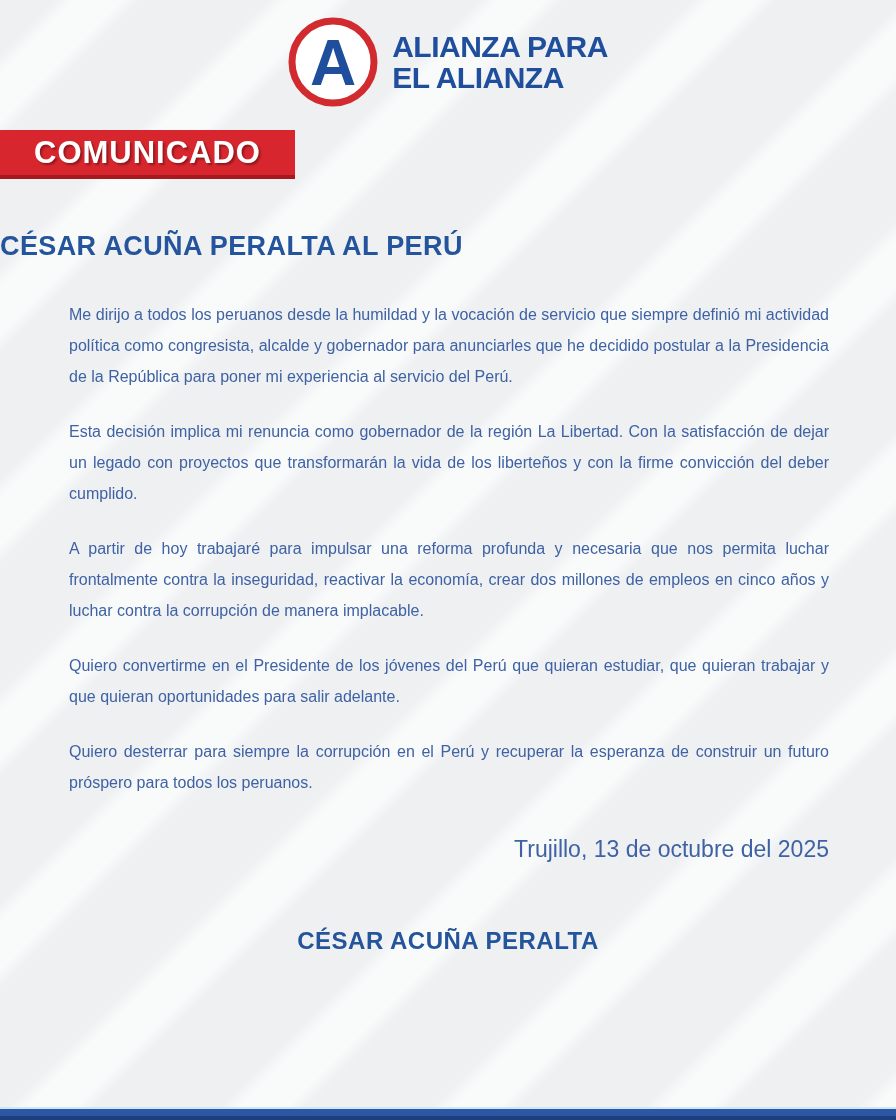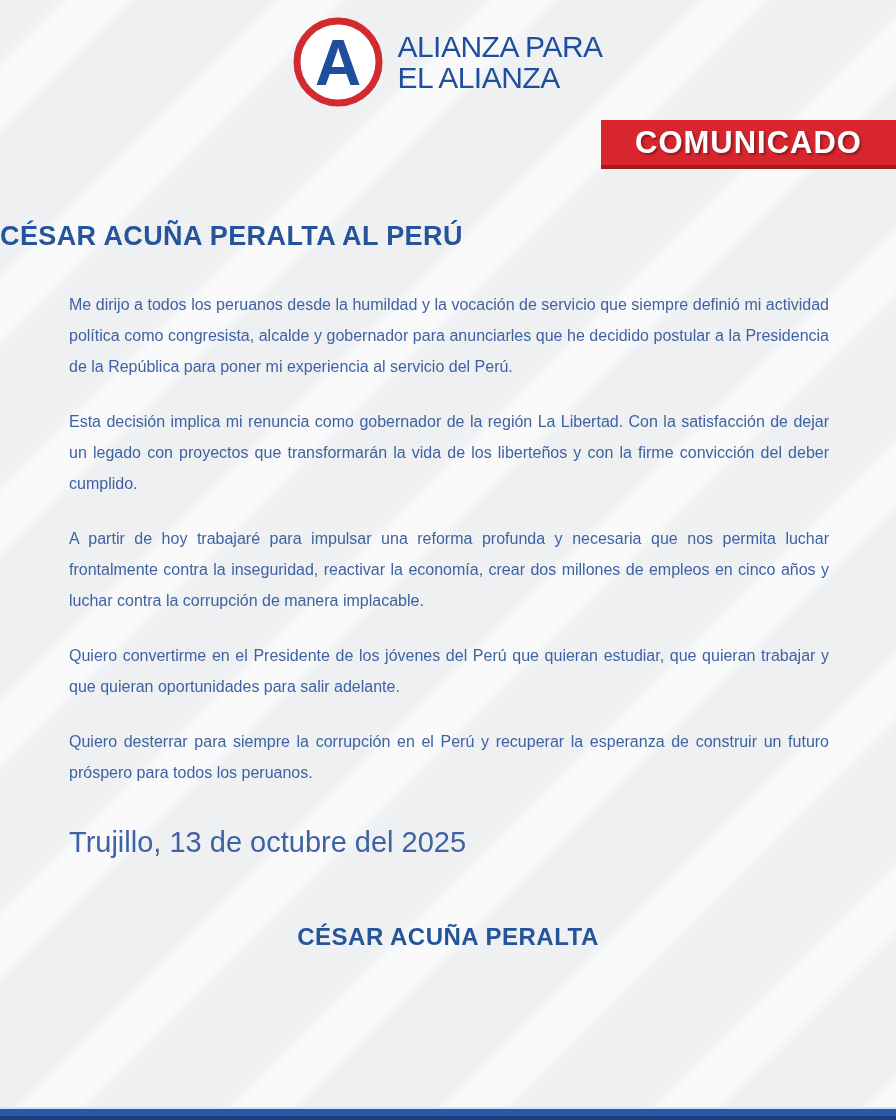--- a/index.html
+++ b/index.html
@@ -44,28 +44,28 @@
     height: 90px;
     flex: 0 0 auto;
   }
   .logo-text {
     color: #1f4e9c;
     font-size: 30px;
     line-height: 31px;
     letter-spacing: -0.5px;
     white-space: nowrap;
   }
-  .logo-text .w700 { font-weight: 400; text-align: center; }
-  .logo-text .w400 { font-weight: 400; }
+  .logo-text .w700 { font-weight: 700; text-align: center; }
+  .logo-text .w400 { font-weight: 700; }
 
   
   .banner-wrap {
     display: flex;
-    justify-content: flex-end;
-    margin-top: 12px;
+    justify-content: flex-start;
+    margin-top: 22px;
   }
   .banner {
     background: #d8262e;
     border-bottom: 4px solid #a8181f;
     padding: 5px 34px 4px 34px;
     min-width: 212px;
     text-align: center;
   }
   .banner span {
     color: #ffffff;
@@ -92,23 +92,23 @@
     line-height: 31px;
   }
   .doc-body p {
     margin: 0 0 24px 0;
     text-align: justify;
   }
   .doc-body p:last-of-type { margin-bottom: 0; }
 
   .dateline {
     margin: 38px 67px 0 69px;
-    text-align: left;
+    text-align: right;
     color: #3e62a4;
-    font-size: 29px;
+    font-size: 23px;
   }
 
   .signature {
     margin-top: 64px;
     text-align: center;
     color: #24549b;
     font-weight: 800;
     font-size: 24px;
     letter-spacing: 0.5px;
   }

